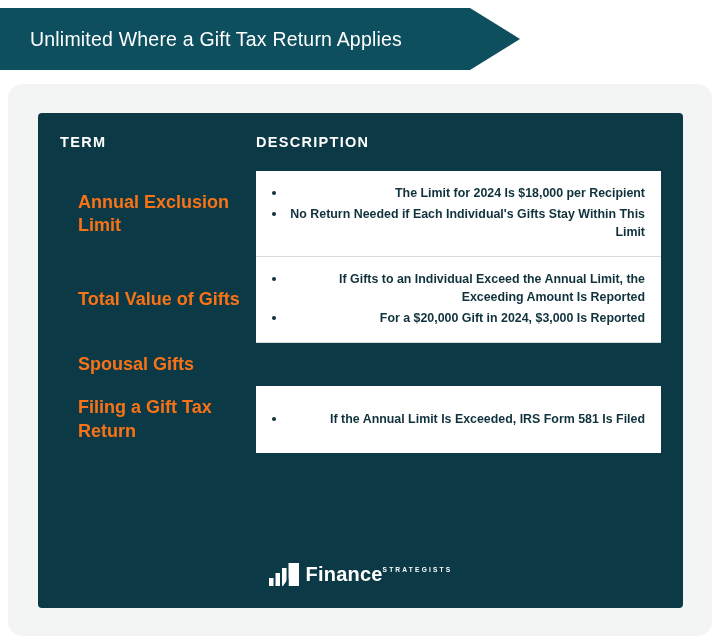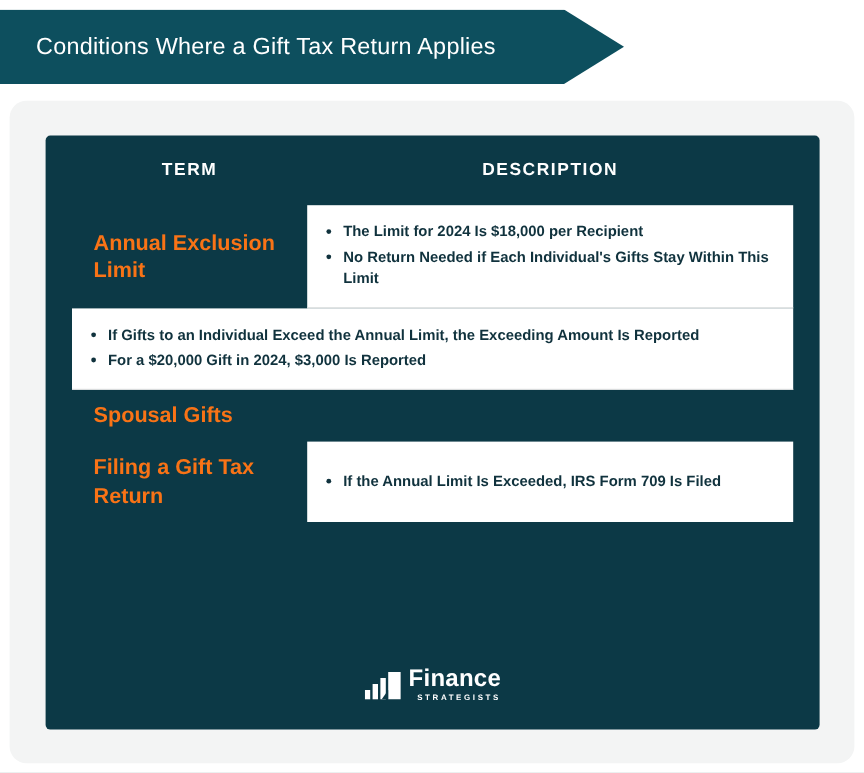--- a/index.html
+++ b/index.html
@@ -71,21 +71,21 @@
     height: 58px;
     align-items: center;
     padding: 0 22px 0 22px;
     box-sizing: border-box;
   }
   .th {
     color: #ffffff;
     font-size: 14.5px;
     font-weight: 700;
     letter-spacing: 1.3px;
-    text-align: center;
+    text-align: left;
   }
   .th-term {
     width: 196px;
   }
   .th-desc {
     flex: 1;
   }
   .table-body {
     padding: 0 22px;
     box-sizing: border-box;
@@ -108,20 +108,21 @@
     line-height: 1.3;
   }
   .cell-desc {
     flex: 1;
     background: #ffffff;
     box-sizing: border-box;
     padding: 14px 16px 14px 10px;
     display: flex;
     align-items: center;
     border-bottom: 1px solid #d9dcdd;
+    text-align: right;
   }
   .row:last-child .cell-desc {
     border-bottom: none;
   }
   .row:first-child .cell-desc {
     border-top: none;
   }
   ul.desc-list {
     margin: 0;
     padding: 0 0 0 18px;
@@ -159,21 +160,21 @@
     display: flex;
     align-items: center;
     justify-content: center;
   }
   .logo-mark {
     margin-right: 7px;
     display: block;
   }
   .logo-text {
     display: flex;
-    flex-direction: column;
+    flex-direction: row;
     line-height: 1;
   }
   .logo-main {
     color: #ffffff;
     font-size: 20px;
     font-weight: 700;
     letter-spacing: 0.2px;
   }
   .logo-sub {
     color: #ffffff;
@@ -184,21 +185,21 @@
     text-align: right;
   }
 </style>
 </head>
 <body>
 
 <div class="page">
 
   <div class="banner">
     <div class="banner-title">
-      <span>Conditions Where a </span><b>Gift Tax Return</b><span> Applies</span>
+      <span>Unlimited Where a </span><b>Gift Tax Return</b><span> Applies</span>
     </div>
   </div>
 
   <div class="outer-card"></div>
 
   <div class="table-card">
 
     <div class="table-head">
       <div class="th th-term">TERM</div>
       <div class="th th-desc">DESCRIPTION</div>
@@ -212,20 +213,23 @@
         </div>
         <div class="cell-desc">
           <ul class="desc-list">
             <li>The Limit for 2024 Is $18,000 per Recipient</li>
             <li>No Return Needed if Each Individual's Gifts Stay Within This Limit</li>
           </ul>
         </div>
       </div>
 
       <div class="row">
+        <div class="cell-term">
+          <div class="term-text">Total Value of Gifts</div>
+        </div>
         <div class="cell-desc">
           <ul class="desc-list">
             <li>If Gifts to an Individual Exceed the Annual Limit, the Exceeding Amount Is Reported</li>
             <li>For a $20,000 Gift in 2024, $3,000 Is Reported</li>
           </ul>
         </div>
       </div>
 
       <div class="row">
         <div class="cell-term">
@@ -235,21 +239,21 @@
 
       <div class="row">
       </div>
 
       <div class="row">
         <div class="cell-term">
           <div class="term-text">Filing a Gift Tax Return</div>
         </div>
         <div class="cell-desc">
           <ul class="desc-list">
-            <li>If the Annual Limit Is Exceeded, IRS Form 709 Is Filed</li>
+            <li>If the Annual Limit Is Exceeded, IRS Form 581 Is Filed</li>
           </ul>
         </div>
       </div>
 
     </div>
 
     <div class="logo-wrap">
       <svg class="logo-mark" width="30" height="24" viewBox="0 0 30 24" aria-hidden="true">
         <rect x="0" y="16" width="4.5" height="8" fill="#ffffff"></rect>
         <rect x="6.5" y="11" width="4.5" height="13" fill="#ffffff"></rect>

